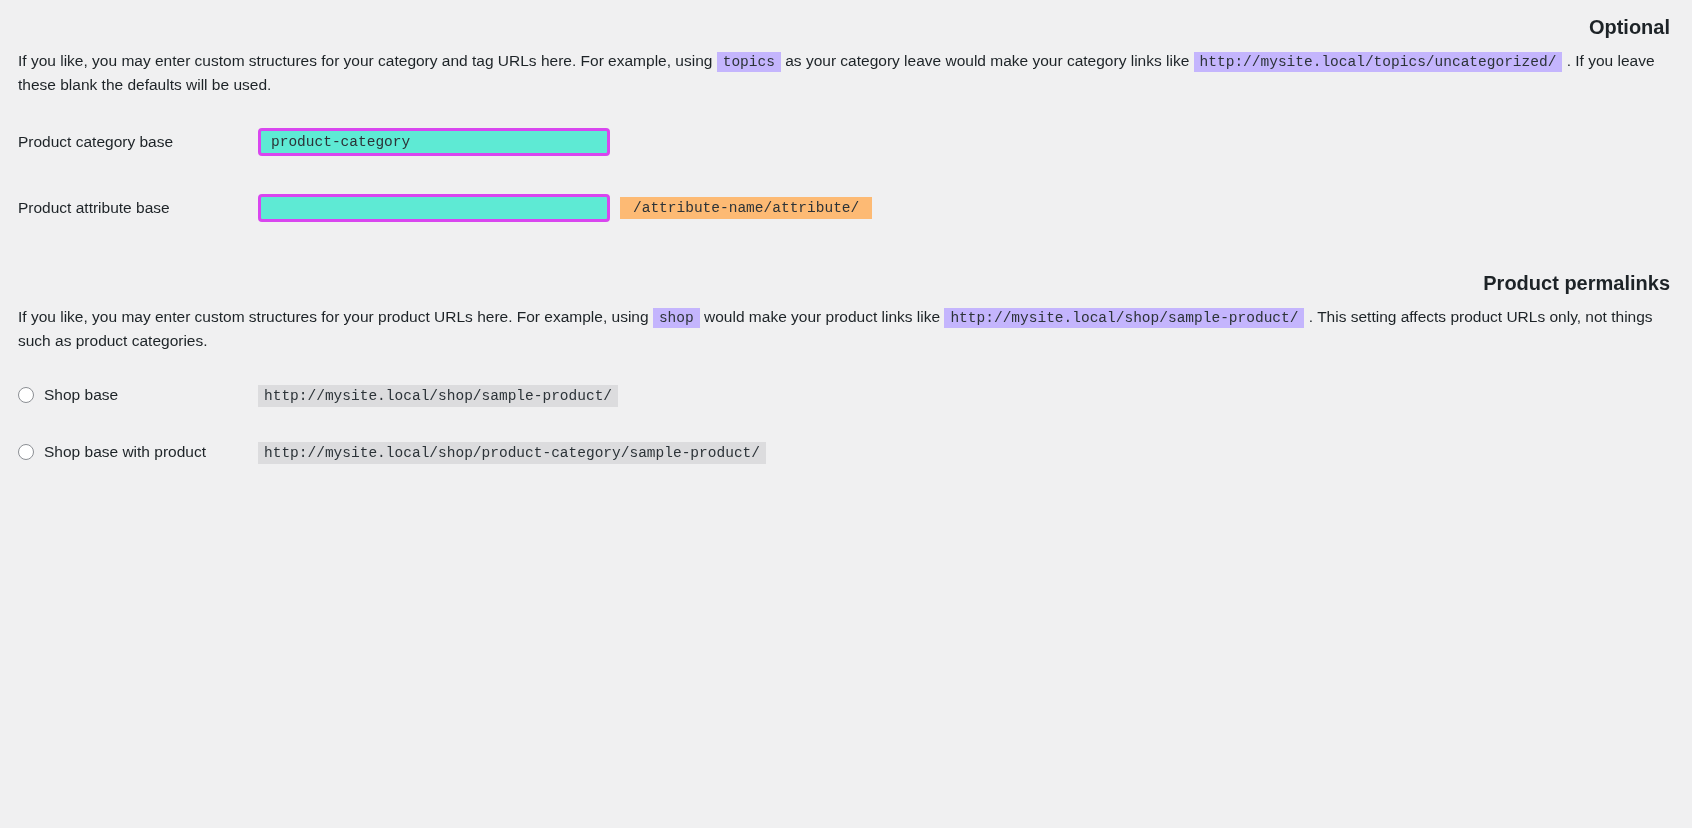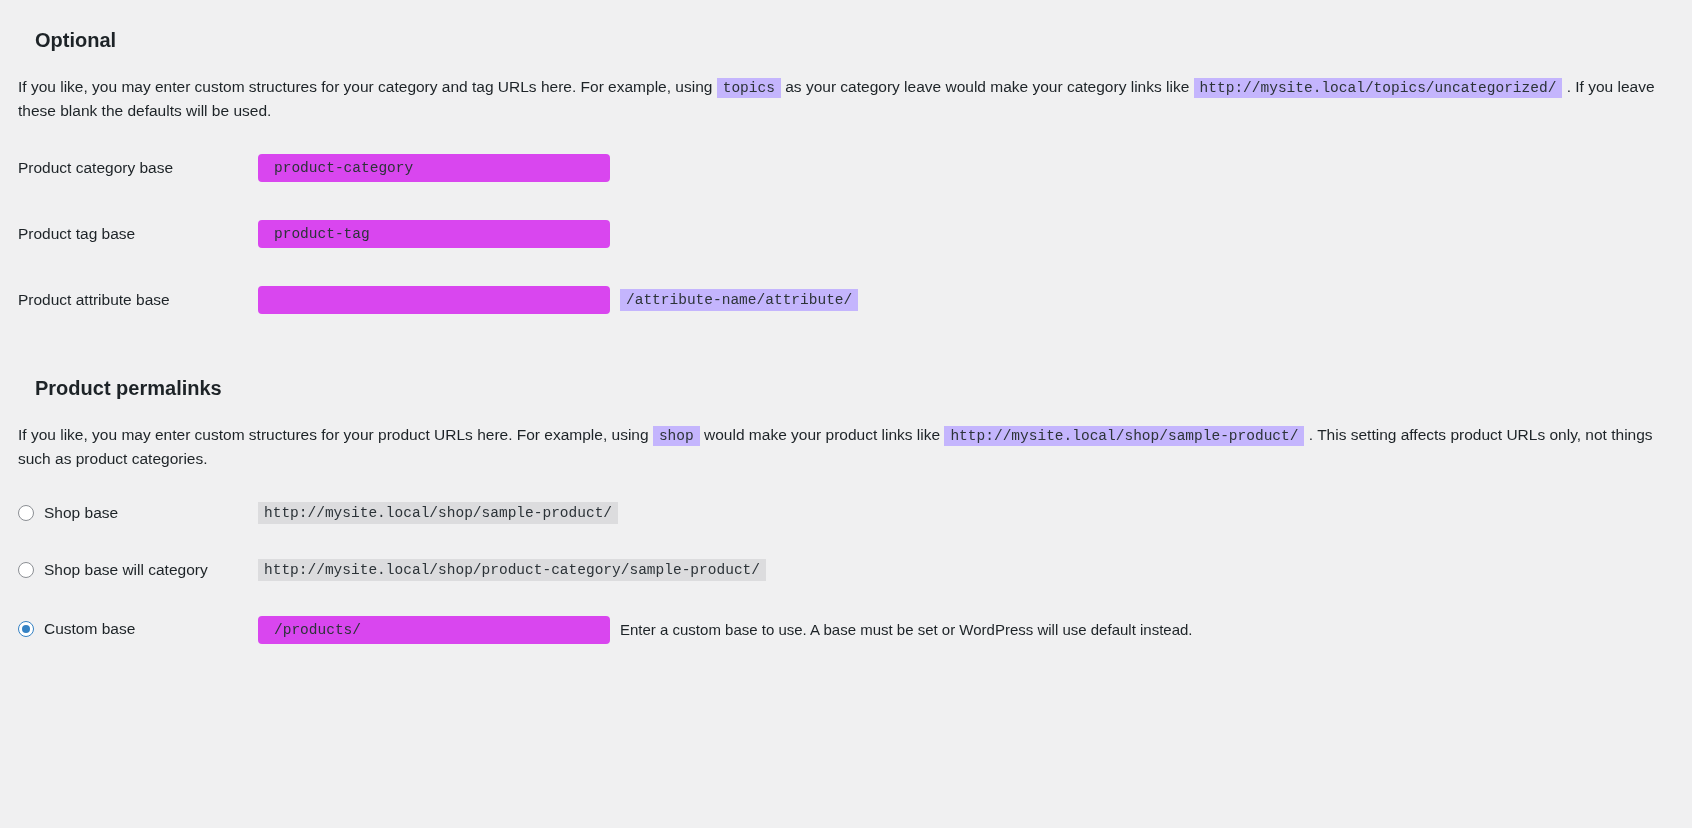--- a/index.html
+++ b/index.html
@@ -18,23 +18,24 @@
   }
   .page {
     padding: 0px 18px 0 18px;
     box-sizing: border-box;
     width: 1692px;
   }
   h2.section-title {
     font-size: 20px;
     font-weight: 700;
     line-height: 1.4;
-    margin: 17px;
+    margin: 4px;
     padding: 9px 0 4px 0;
     color: #1d2327;
+    text-align: right;
   }
   h2.section-title.second {
     padding-top: 24px;
   }
   p.description {
     font-size: 15.5px;
     line-height: 1.55;
     margin: 4px 0 0 0;
     color: #1d2327;
     max-width: 1640px;
@@ -76,32 +77,32 @@
     gap: 10px;
   }
   input.regular-text {
     width: 352px;
     height: 28px;
     box-sizing: border-box;
     padding: 3px 10px;
     font-family: "Liberation Mono", "DejaVu Sans Mono", monospace;
     font-size: 14.5px;
     color: #2c3338;
-    background: #d946ef;
-    border: 6px solid #d946ef;
+    background: #5eead4;
+    border: 3px solid #d946ef;
     border-radius: 4px;
     box-shadow: 0 0 0 transparent;
     outline: none;
   }
   .suffix-code {
     font-family: "Liberation Mono", "DejaVu Sans Mono", monospace;
-    background: #c4b5fd;
-    color: #2c3338;
-    font-size: 14.5px;
-    padding: 3px 6px;
+    background: #fdba74;
+    color: #2c3338;
+    font-size: 14.5px;
+    padding: 3px 13px;
   }
   
   table.permalink-table {
     border-collapse: collapse;
     margin-top: 14px;
     width: 100%;
   }
   table.permalink-table tr {
     vertical-align: middle;
   }
@@ -189,28 +190,20 @@
     <tbody>
       <tr>
         <th class="label-cell">Product category base</th>
         <td class="field-cell">
           <div class="field-row">
             <input class="regular-text" type="text" value="product-category" style="">
           </div>
         </td>
       </tr>
       <tr>
-        <th class="label-cell">Product tag base</th>
-        <td class="field-cell">
-          <div class="field-row">
-            <input class="regular-text" type="text" value="product-tag" style="">
-          </div>
-        </td>
-      </tr>
-      <tr>
         <th class="label-cell">Product attribute base</th>
         <td class="field-cell">
           <div class="field-row">
             <input class="regular-text" type="text" value="" style="">
             <span class="suffix-code">/attribute-name/attribute/</span>
           </div>
         </td>
       </tr>
     </tbody>
   </table>
@@ -235,37 +228,23 @@
           </label>
         </th>
         <td class="value-cell">
           <span class="url-code">http://mysite.local/shop/sample-product/</span>
         </td>
       </tr>
       <tr>
         <th class="radio-cell">
           <label class="radio-label">
             <span class="radio"></span>
-            <span>Shop base will category</span>
+            <span>Shop base with product</span>
           </label>
         </th>
         <td class="value-cell">
           <span class="url-code">http://mysite.local/shop/product-category/sample-product/</span>
         </td>
       </tr>
-      <tr>
-        <th class="radio-cell">
-          <label class="radio-label">
-            <span class="radio checked"></span>
-            <span>Custom base</span>
-          </label>
-        </th>
-        <td class="value-cell">
-          <div class="custom-row-inner">
-            <input class="regular-text" type="text" value="/products/" style="">
-            <span class="custom-help">Enter a custom base to use. A base must be set or WordPress will use default instead.</span>
-          </div>
-        </td>
-      </tr>
     </tbody>
   </table>
 
 </div>
 
 </body></html>

